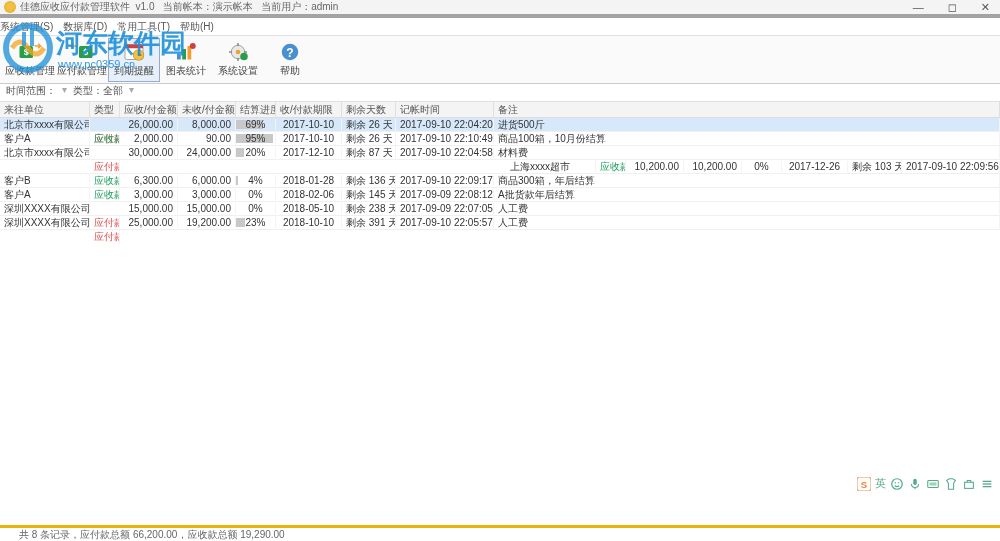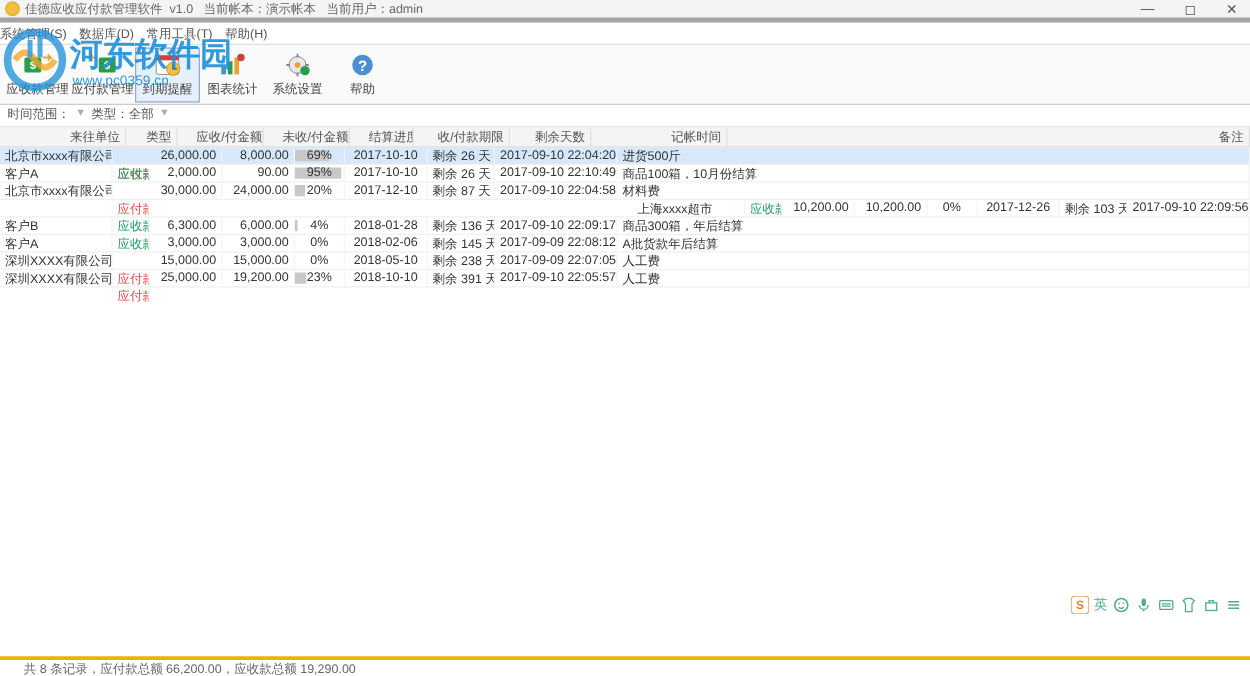--- a/index.html
+++ b/index.html
@@ -19,21 +19,21 @@
 .tool-btn { width: 52px; height: 44px; display: flex; flex-direction: column; align-items: center; justify-content: center; border: 1px solid transparent; cursor: pointer; font-size: 10px; color: #444; }
 .tool-btn.active { border: 1px solid #9ac; background: #e6f0fa; align-items: center; }
 .tool-btn .icon { width: 26px; height: 22px; margin-bottom: 1px; display:flex; align-items:center; justify-content:center; }
 .tool-btn .icon svg { width: 24px; height: 22px; }
 
 .filterbar { height: 18px; display: flex; padding: 0 6px; font-size: 10px; color: #555; border-bottom: 1px solid #e0e0e0; }
 .filterbar .sep { margin: 0 6px; color: #aaa; }
 
 .grid { position: relative; }
 .grid-header { display: flex; background: #f4f4f4; border-bottom: 1px solid #ddd; height: 16px; font-size: 10px; color: #555; }
-.grid-header .cell { border-right: 1px solid #e0e0e0; padding: 1px 4px; overflow: hidden; white-space: nowrap; text-align: right; margin-left: 11px; }
+.grid-header .cell { border-right: 1px solid #e0e0e0; padding: 1px 4px; overflow: hidden; white-space: nowrap; text-align: left; }
 .grid-body .row { display: flex; height: 14px; border-bottom: 1px solid #f0f0f0; font-size: 10px; align-items:center;justify-content:flex-end; }
 .grid-body .row.sel { background: #d6e8fa; }
 .grid-body .cell { border-right: 1px solid #f4f4f4; padding: 0 4px; overflow: hidden; white-space: nowrap; }
 .c-unit { width: 90px; text-align: left; }
 .c-type { width: 30px; text-align: center; }
 .c-amt1 { width: 58px; text-align: right; }
 .c-amt2 { width: 58px; text-align: right; }
 .c-prog { width: 40px; text-align: center; position: relative; }
 .c-prog .bar { position:absolute; left:0; top:1px; bottom:1px; background:#c8c8c8; z-index:0; }
 .c-prog .txt { position: relative; z-index:1; }

